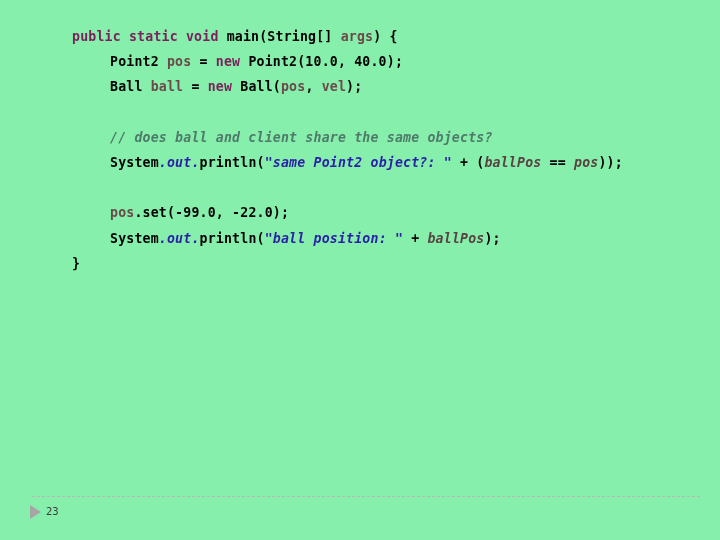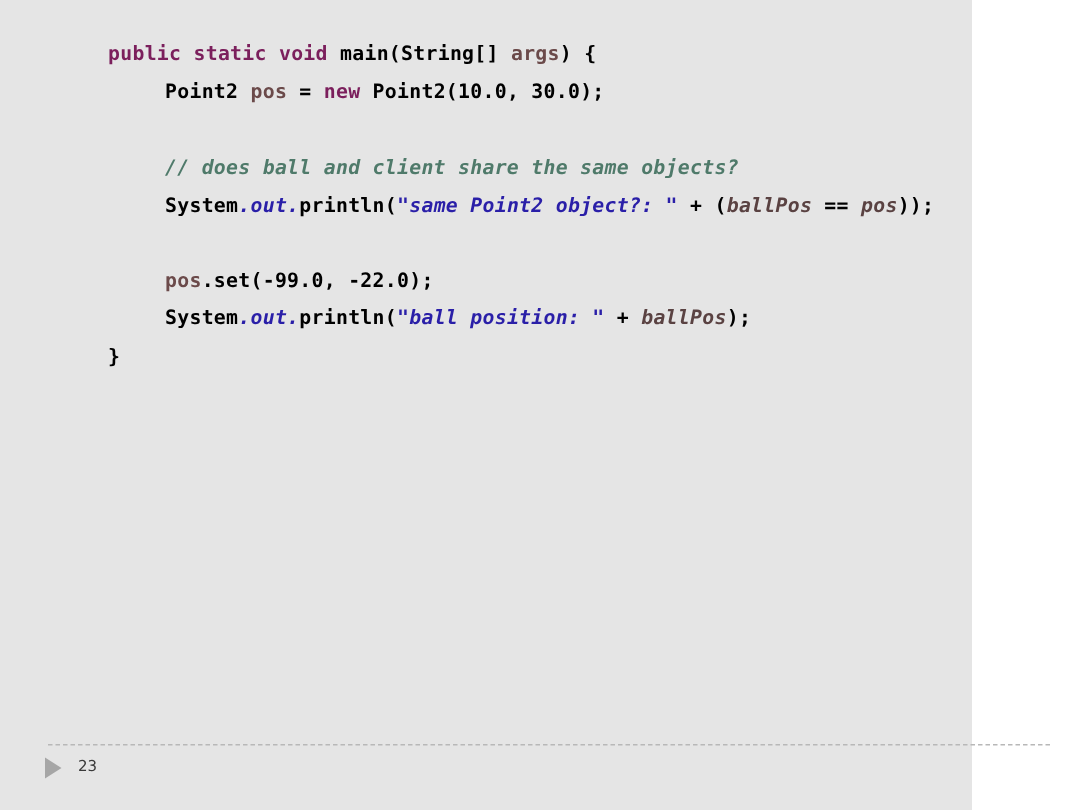--- a/index.html
+++ b/index.html
@@ -10,23 +10,23 @@
     width: 720px;
     height: 540px;
     background: #ffffff;
     font-family: "DejaVu Sans Mono", monospace;
     overflow: hidden;
     position: relative;
   }
   #slide {
     position: absolute;
     left: 0; top: 0;
-    width: 648px;
+    width: 720px;
     height: 540px;
-    background: #e5e5e5;
+    background: #86efac;
   }
   #code-block {
     position: absolute;
     left: 72px;
     top: 24px;
     width: 640px;
   }
   .code-line {
     height: 25.2px;
     line-height: 25.2px;
@@ -59,21 +59,21 @@
     width: 668px;
     height: 0px;
     border-top: 1px dashed #b8b8b8;
   }
   #page-marker {
     position: absolute;
     left: 30px;
     top: 505px;
     display: flex;
     align-items: center;
-    gap: 11px;
+    gap: 5px;
   }
   #triangle-bullet {
     width: 0;
     height: 0;
     border-top: 7px solid transparent;
     border-bottom: 7px solid transparent;
     border-left: 11px solid #a6a6a6;
   }
   #page-number {
     font-family: "DejaVu Sans", sans-serif;
@@ -82,21 +82,22 @@
     line-height: 14px;
   }
 </style>
 </head>
 <body>
 
 <div id="slide">
 
   <div id="code-block">
       <div class="code-line indent-1"><span class="tok kw">public</span><span class="tok plain"> </span><span class="tok kw">static</span><span class="tok plain"> </span><span class="tok kw">void</span><span class="tok plain"> main(String[] </span><span class="tok ident">args</span><span class="tok plain">) {</span></div>
-      <div class="code-line indent-2"><span class="tok plain">Point2 </span><span class="tok ident">pos</span><span class="tok plain"> = </span><span class="tok kw">new</span><span class="tok plain"> Point2(10.0, 30.0);</span></div>
+      <div class="code-line indent-2"><span class="tok plain">Point2 </span><span class="tok ident">pos</span><span class="tok plain"> = </span><span class="tok kw">new</span><span class="tok plain"> Point2(10.0, 40.0);</span></div>
+      <div class="code-line indent-2"><span class="tok plain">Ball </span><span class="tok ident">ball</span><span class="tok plain"> = </span><span class="tok kw">new</span><span class="tok plain"> Ball(</span><span class="tok ident">pos</span><span class="tok plain">, </span><span class="tok ident">vel</span><span class="tok plain">);</span></div>
       <div class="code-line indent-2 blank"></div>
       <div class="code-line indent-2"><span class="tok cmt">// does ball and client share the same objects?</span></div>
       <div class="code-line indent-2"><span class="tok plain">System</span><span class="tok field">.out.</span><span class="tok plain">println(</span><span class="tok str">"same Point2 object?: "</span><span class="tok plain"> + (</span><span class="tok italic-id">ballPos</span><span class="tok plain"> == </span><span class="tok italic-id">pos</span><span class="tok plain">));</span></div>
       <div class="code-line indent-2 blank"></div>
       <div class="code-line indent-2"><span class="tok ident">pos</span><span class="tok plain">.set(-99.0, -22.0);</span></div>
       <div class="code-line indent-2"><span class="tok plain">System</span><span class="tok field">.out.</span><span class="tok plain">println(</span><span class="tok str">"ball position: "</span><span class="tok plain"> + </span><span class="tok italic-id">ballPos</span><span class="tok plain">);</span></div>
       <div class="code-line indent-1"><span class="tok plain">}</span></div>
     </div>
 
   <div id="footer-rule"></div>

